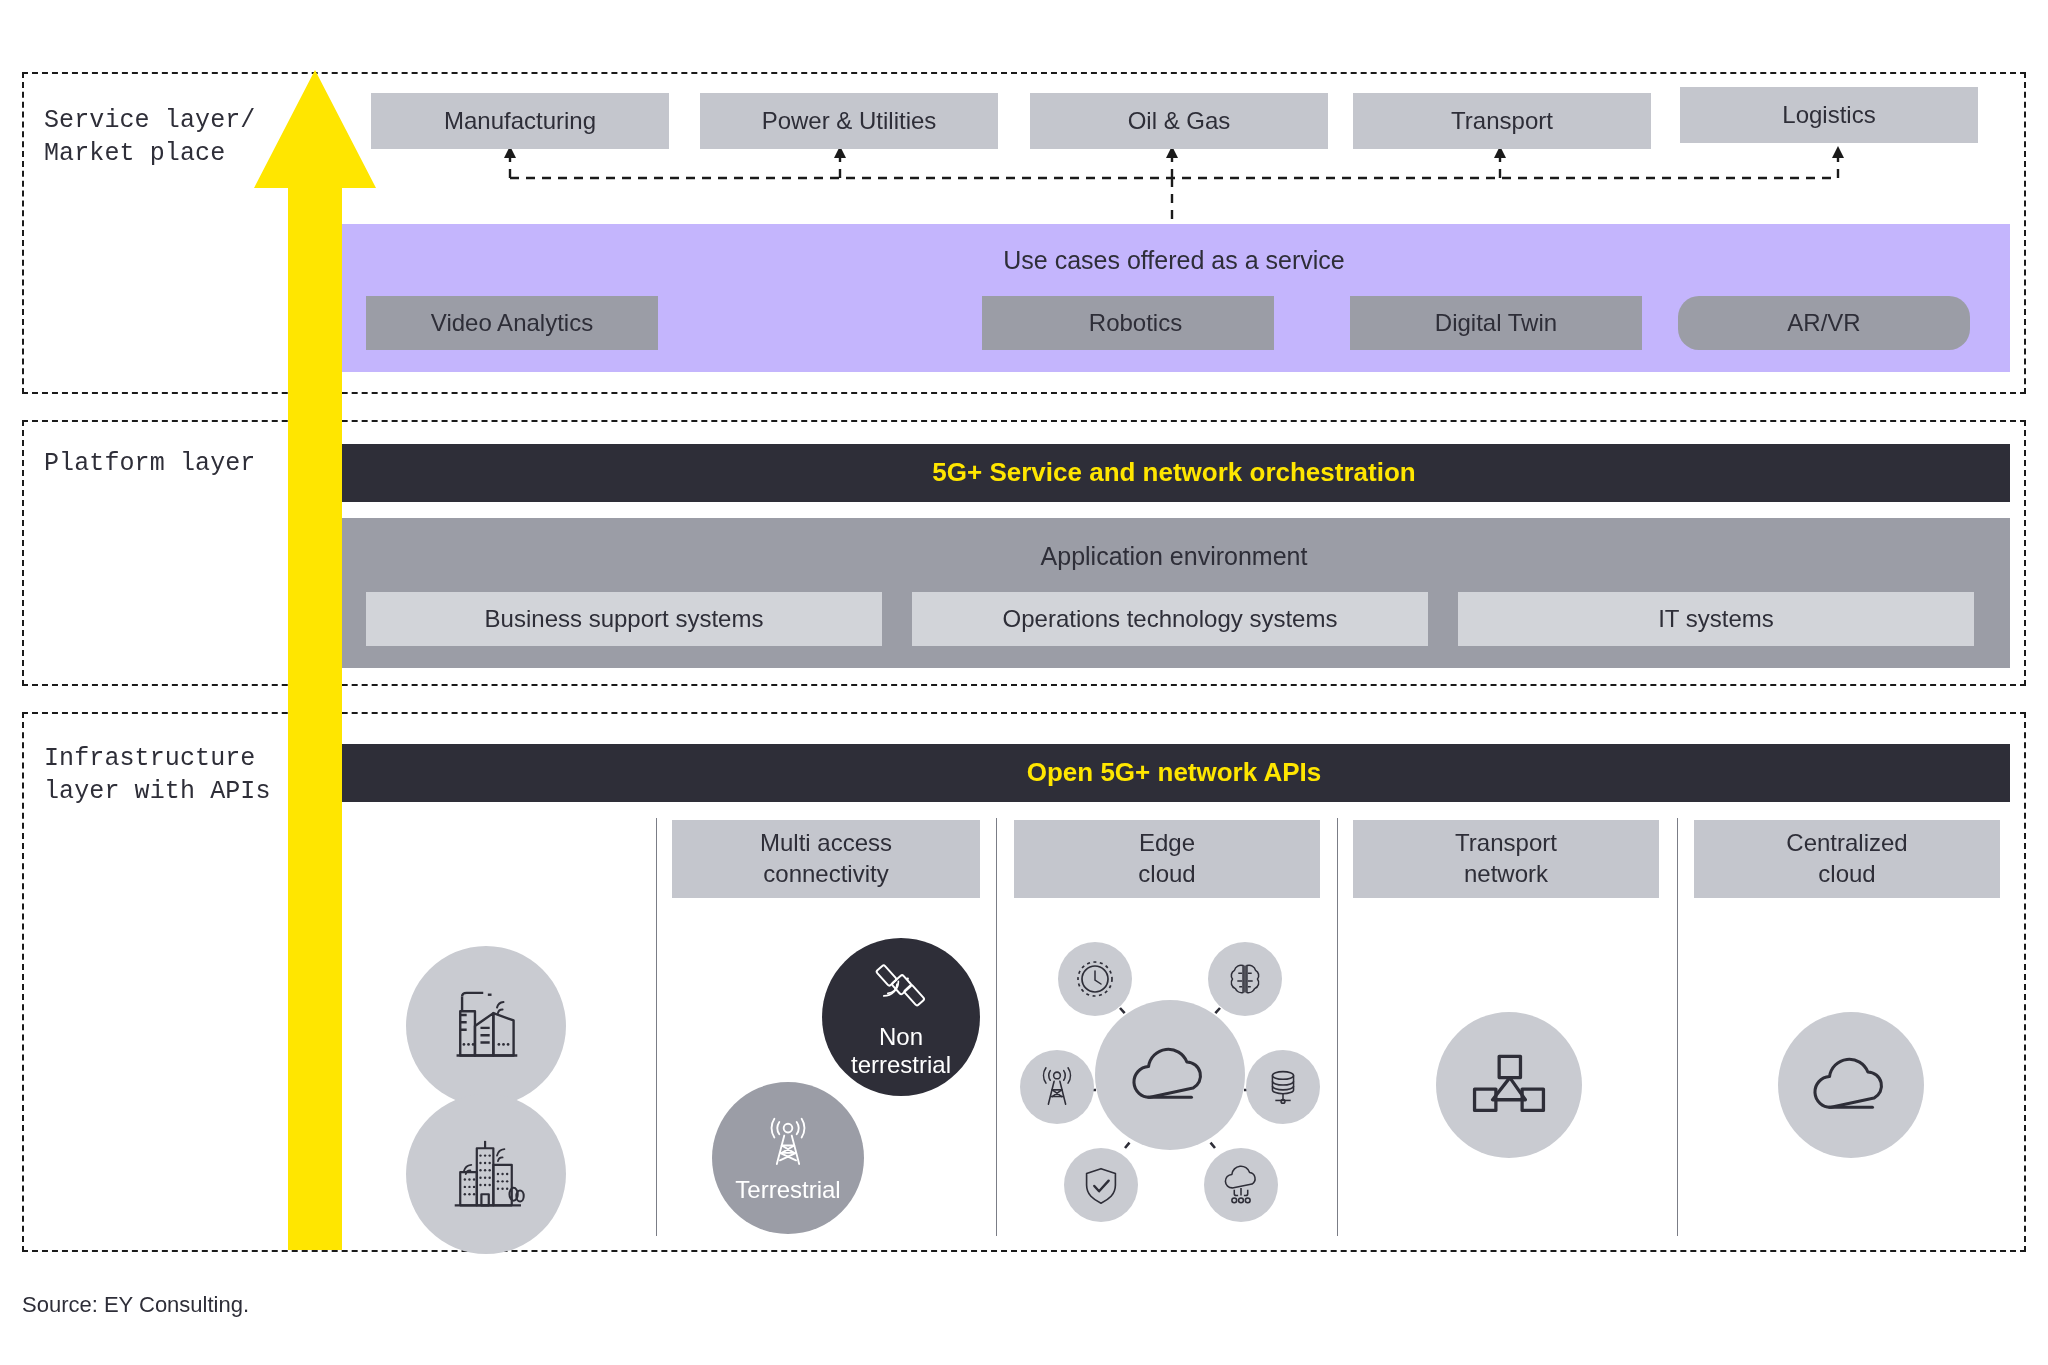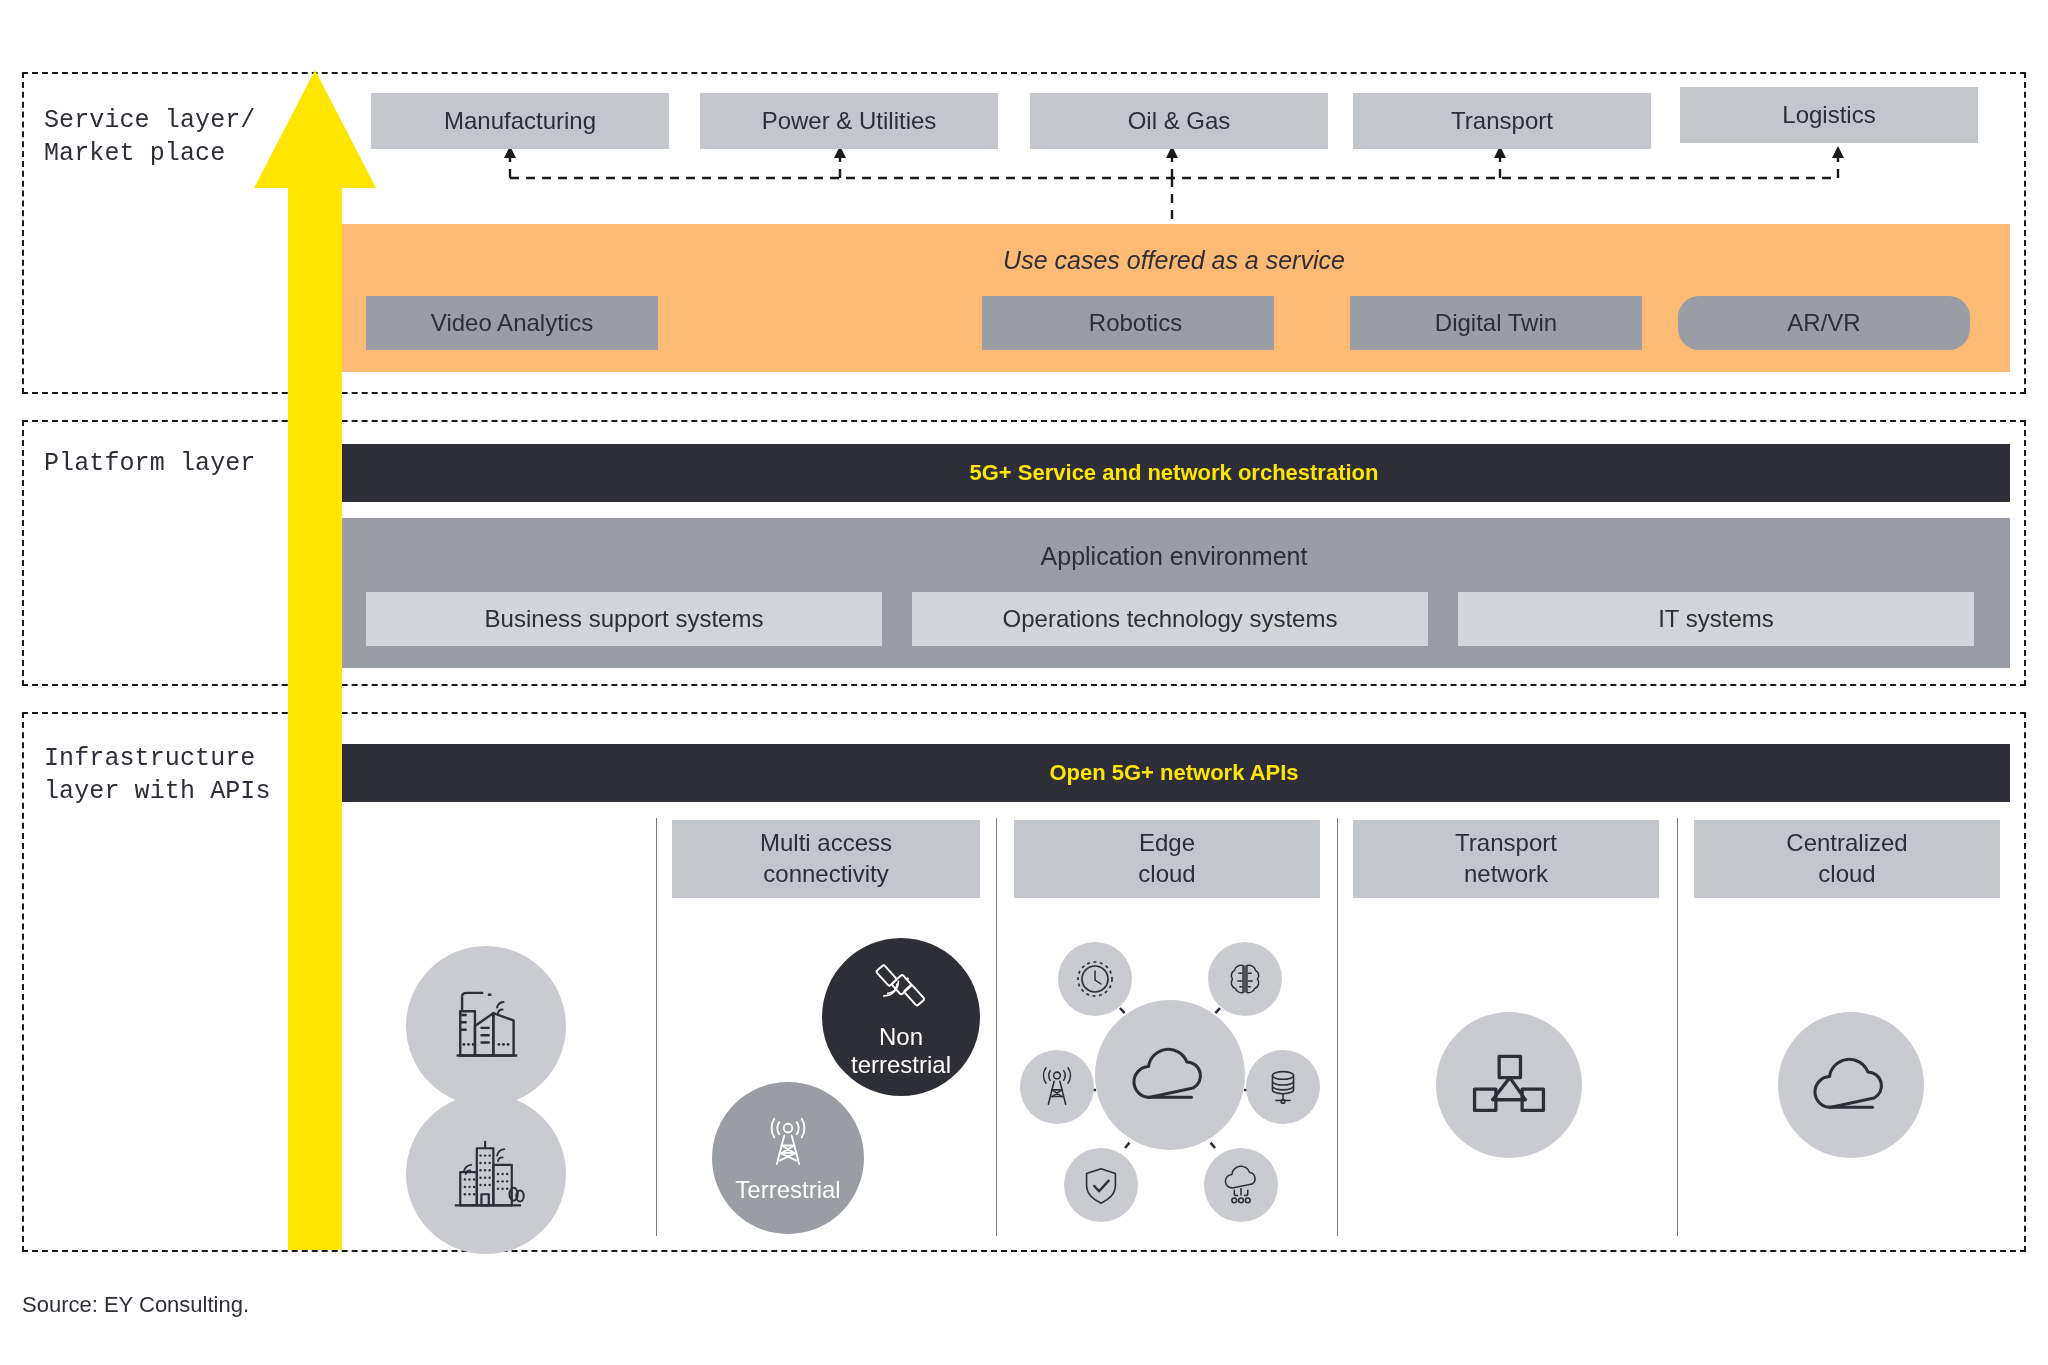--- a/index.html
+++ b/index.html
@@ -38,21 +38,21 @@
     align-items: center;
     justify-content: center;
     text-align: center;
     font-size: 24px;
     color: #2e2e38;
     line-height: 1.28;
   }
   .box-light   { background: #c4c6cd; }
   .box-mid     { background: #9b9da6; }
   .box-pale    { background: #d2d4d9; }
-  .box-dark    { background: #2e2e38; color: #ffe600; font-weight: bold; font-size: 22px; }
+  .box-dark    { background: #2e2e38; color: #ffe600; font-weight: bold; font-size: 26px; }
 
   .band-title {
     position: absolute;
     width: 100%;
     text-align: center;
     font-size: 25px;
     color: #2e2e38;
   }
 
   
@@ -136,21 +136,21 @@
   <div class="box box-light" style="left:1030px; top:93px; width:298px; height:56px;">
     <span>Oil &amp; Gas</span>
   </div>
   <div class="box box-light" style="left:1353px; top:93px; width:298px; height:56px;">
     <span>Transport</span>
   </div>
   <div class="box box-light" style="left:1680px; top:87px; width:298px; height:56px;">
     <span>Logistics</span>
   </div>
 
-  <div style="position:absolute; left:338px; top:224px; width:1672px; height:148px; background:#fdba74;font-style:italic;">
+  <div style="position:absolute; left:338px; top:224px; width:1672px; height:148px; background:#c4b5fd;">
     <div class="band-title" style="top:22px;">Use cases offered as a service</div>
   </div>
   <div class="box box-mid" style="left:366px; top:296px; width:292px; height:54px;">
     <span>Video Analytics</span>
   </div>
   <div class="box box-mid" style="left:982px; top:296px; width:292px; height:54px;padding-left:15px;">
     <span>Robotics</span>
   </div>
   <div class="box box-mid" style="left:1350px; top:296px; width:292px; height:54px;">
     <span>Digital Twin</span>

